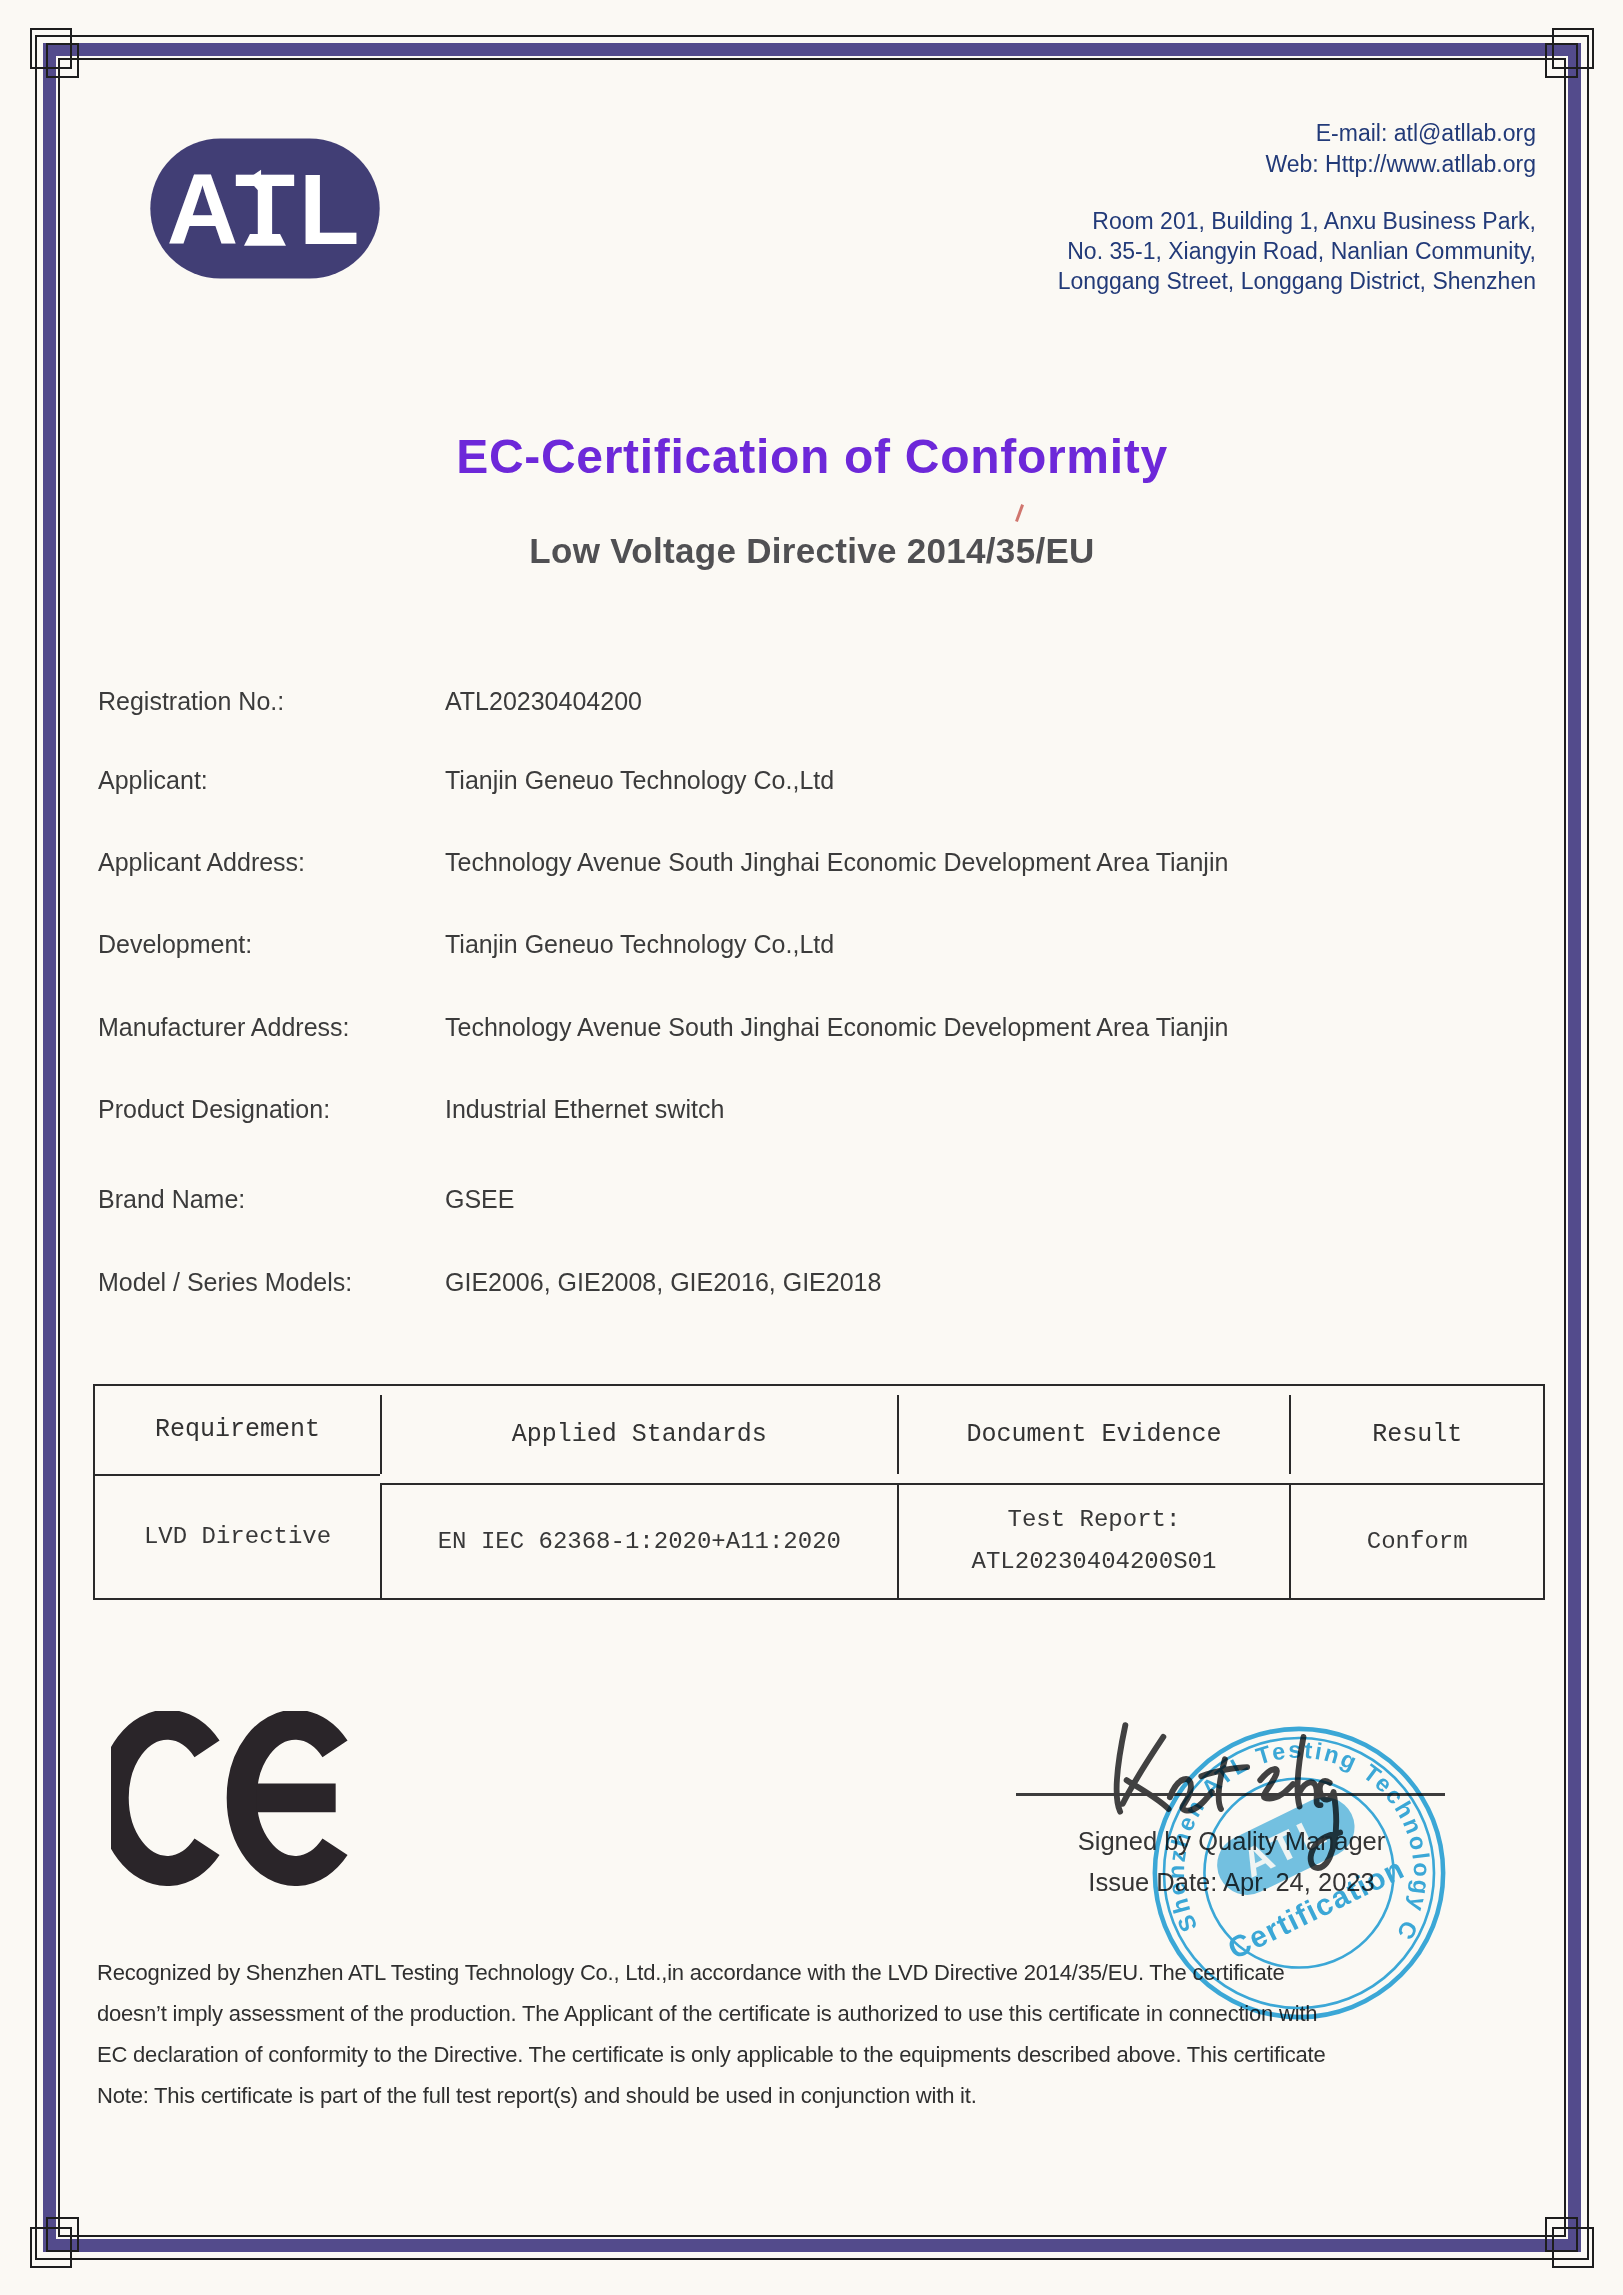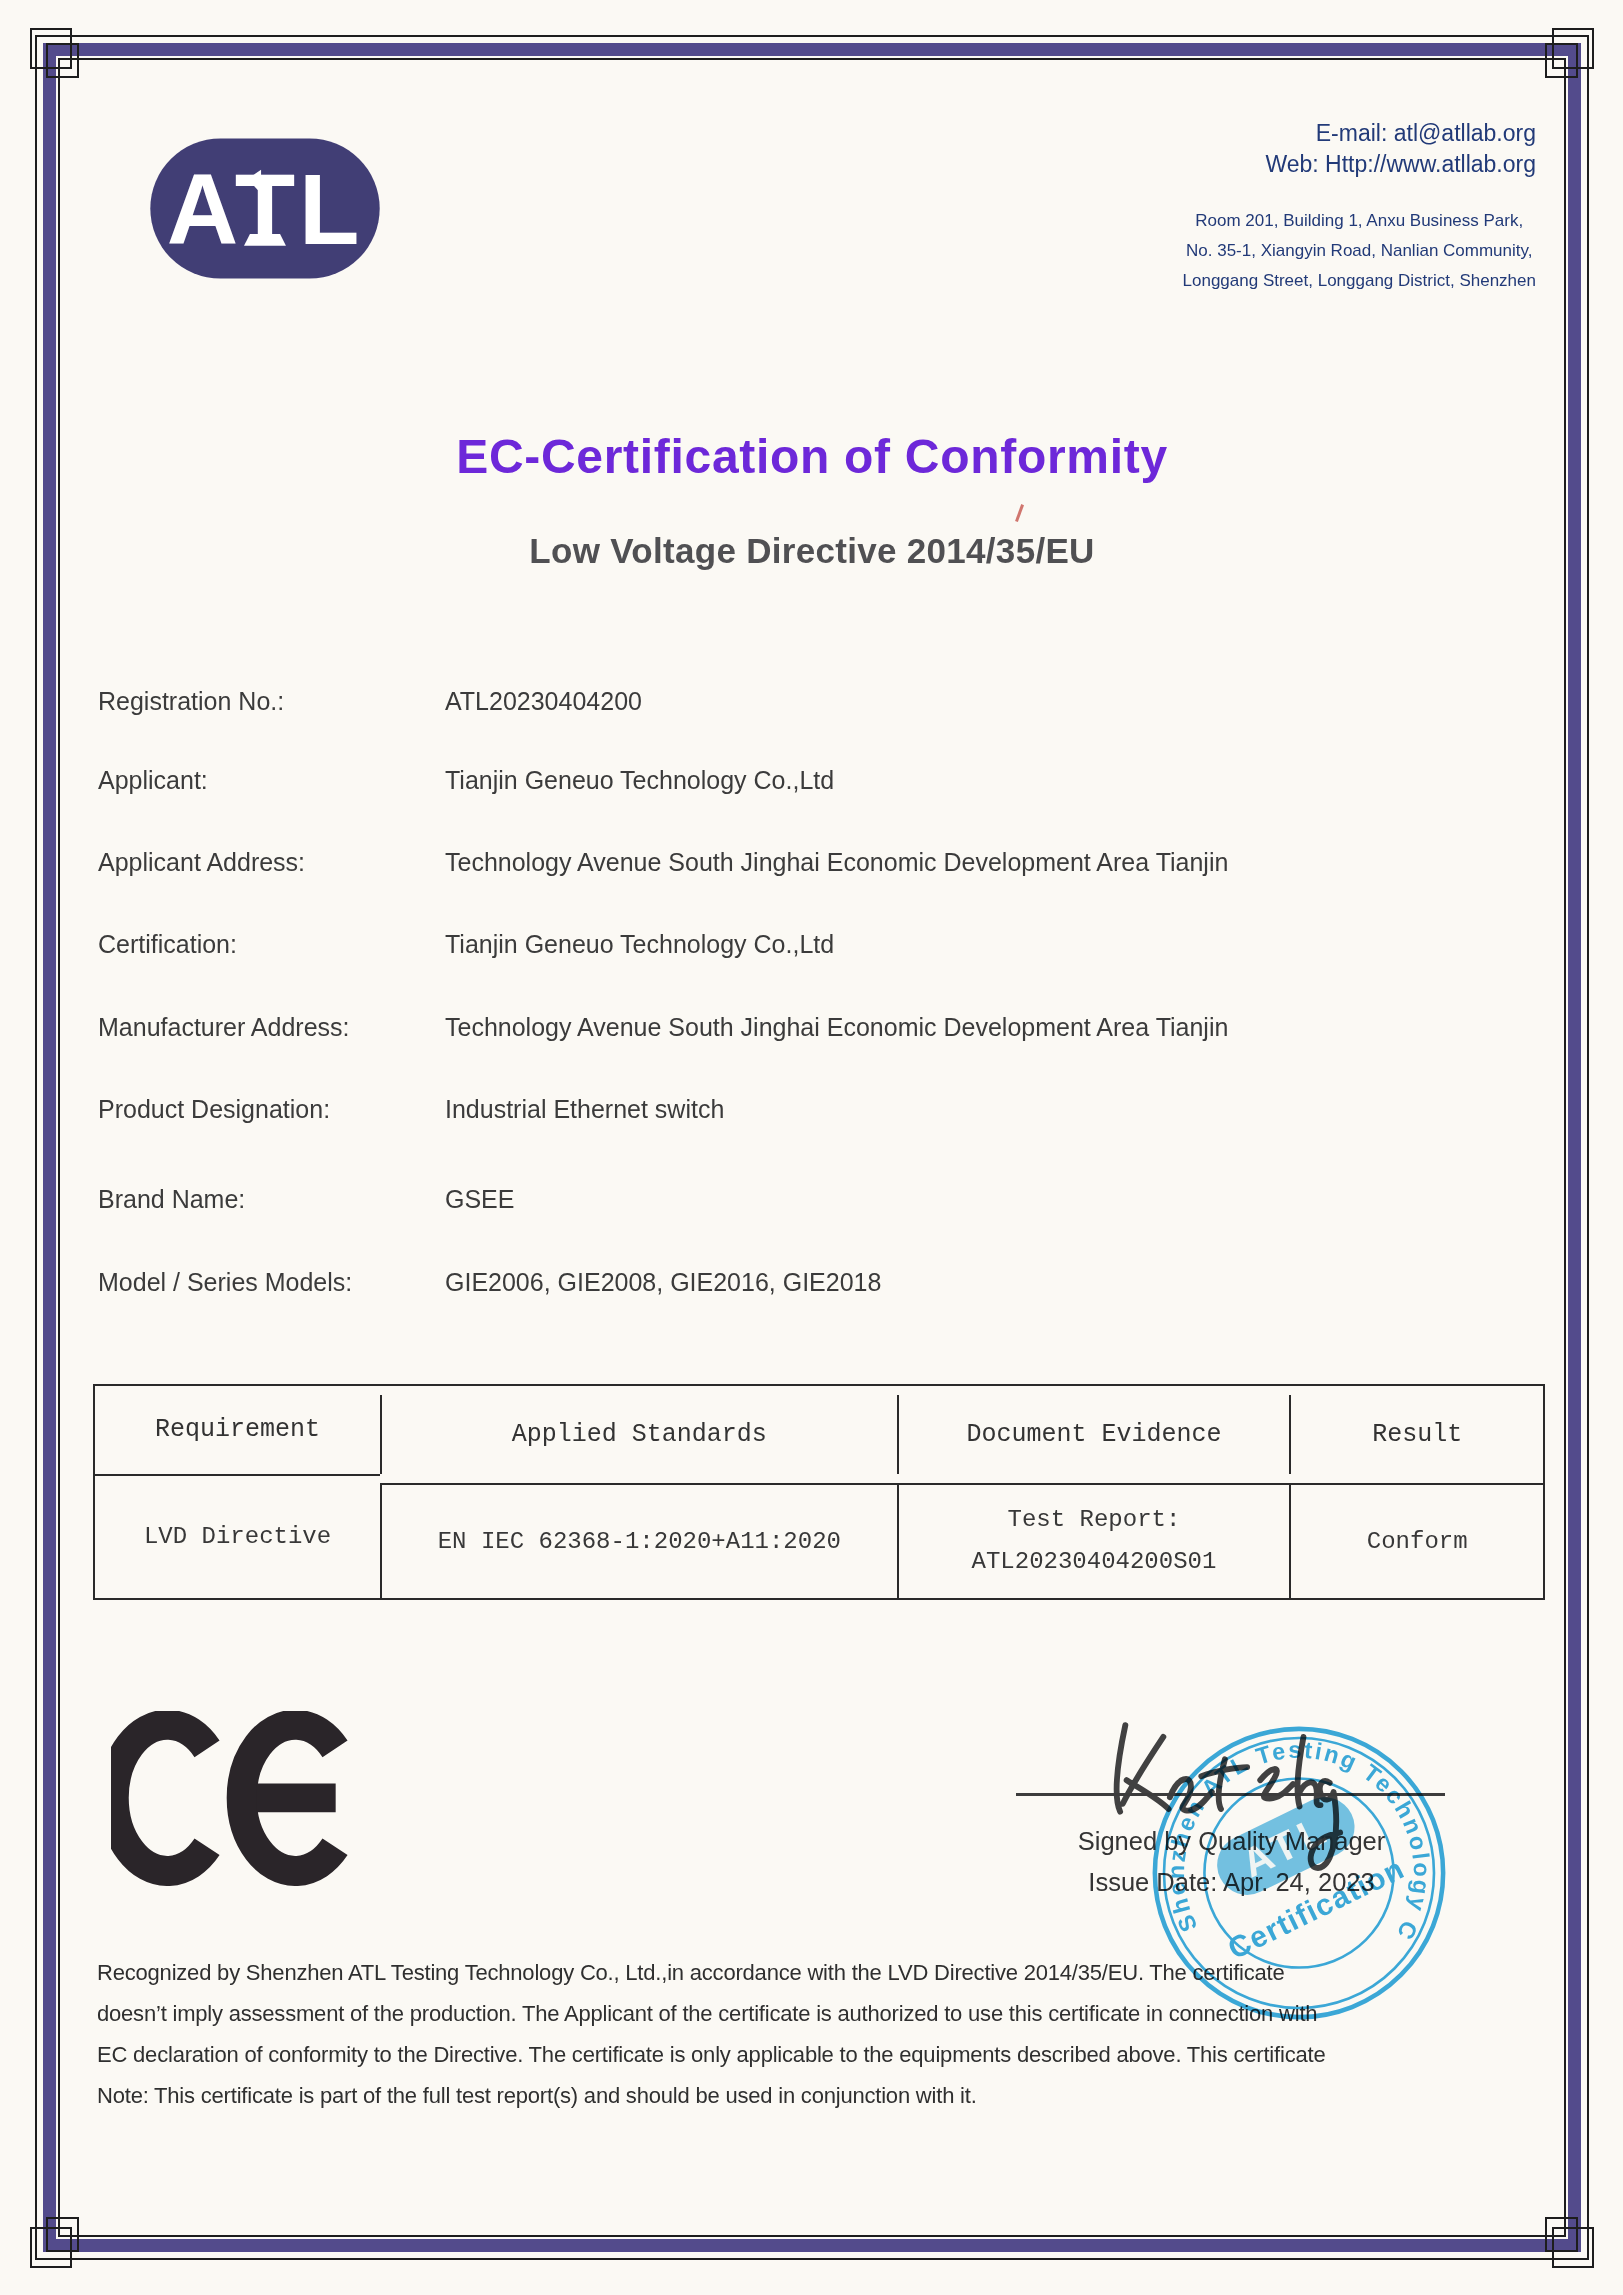--- a/index.html
+++ b/index.html
@@ -19,21 +19,21 @@
   .corner.tl{left:0;top:0;}  .corner.tl .sq1{left:30px;top:27.5px;} .corner.tl .sq2{left:46px;top:43px;}
   .corner.tr{right:0;top:0;} .corner.tr .sq1{right:30px;top:27.5px;} .corner.tr .sq2{right:46px;top:43px;}
   .corner.bl{left:0;bottom:0;}  .corner.bl .sq1{left:30px;bottom:27.5px;} .corner.bl .sq2{left:46px;bottom:43px;}
   .corner.br{right:0;bottom:0;} .corner.br .sq1{right:30px;bottom:27.5px;} .corner.br .sq2{right:46px;bottom:43px;}
 
   
   .logo{position:absolute;left:149px;top:137px;width:232px;height:143px;}
   .contact{position:absolute;right:88px;top:118px;text-align:right;color:#223a78;}
   .contact-line{font-size:23px;line-height:31px;white-space:nowrap;}
   .address{margin-top:26px;}
-  .address-line{font-size:17px;line-height:30px;white-space:nowrap;text-align:center;}
+  .address-line{font-size:23px;line-height:30px;white-space:nowrap;}
 
   
   .title-main{
     position:absolute;left:0;right:0;top:429px;text-align:center;
     font-size:48px;font-weight:bold;color:#6d28d9;letter-spacing:0.7px;
   }
   .title-sub{
     position:absolute;left:0;right:0;top:531px;text-align:center;
     font-size:35px;font-weight:bold;color:#505053;letter-spacing:0.3px;
   }
@@ -126,21 +126,21 @@
   </div>
   <div class="field-row" style="top:766px">
     <span class="field-label">Applicant:</span>
     <span class="field-value">Tianjin Geneuo Technology Co.,Ltd</span>
   </div>
   <div class="field-row" style="top:848px">
     <span class="field-label">Applicant Address:</span>
     <span class="field-value">Technology Avenue South Jinghai Economic Development Area Tianjin</span>
   </div>
   <div class="field-row" style="top:930px">
-    <span class="field-label">Certification:</span>
+    <span class="field-label">Development:</span>
     <span class="field-value">Tianjin Geneuo Technology Co.,Ltd</span>
   </div>
   <div class="field-row" style="top:1013px">
     <span class="field-label">Manufacturer Address:</span>
     <span class="field-value">Technology Avenue South Jinghai Economic Development Area Tianjin</span>
   </div>
   <div class="field-row" style="top:1095px">
     <span class="field-label">Product Designation:</span>
     <span class="field-value">Industrial Ethernet switch</span>
   </div>

